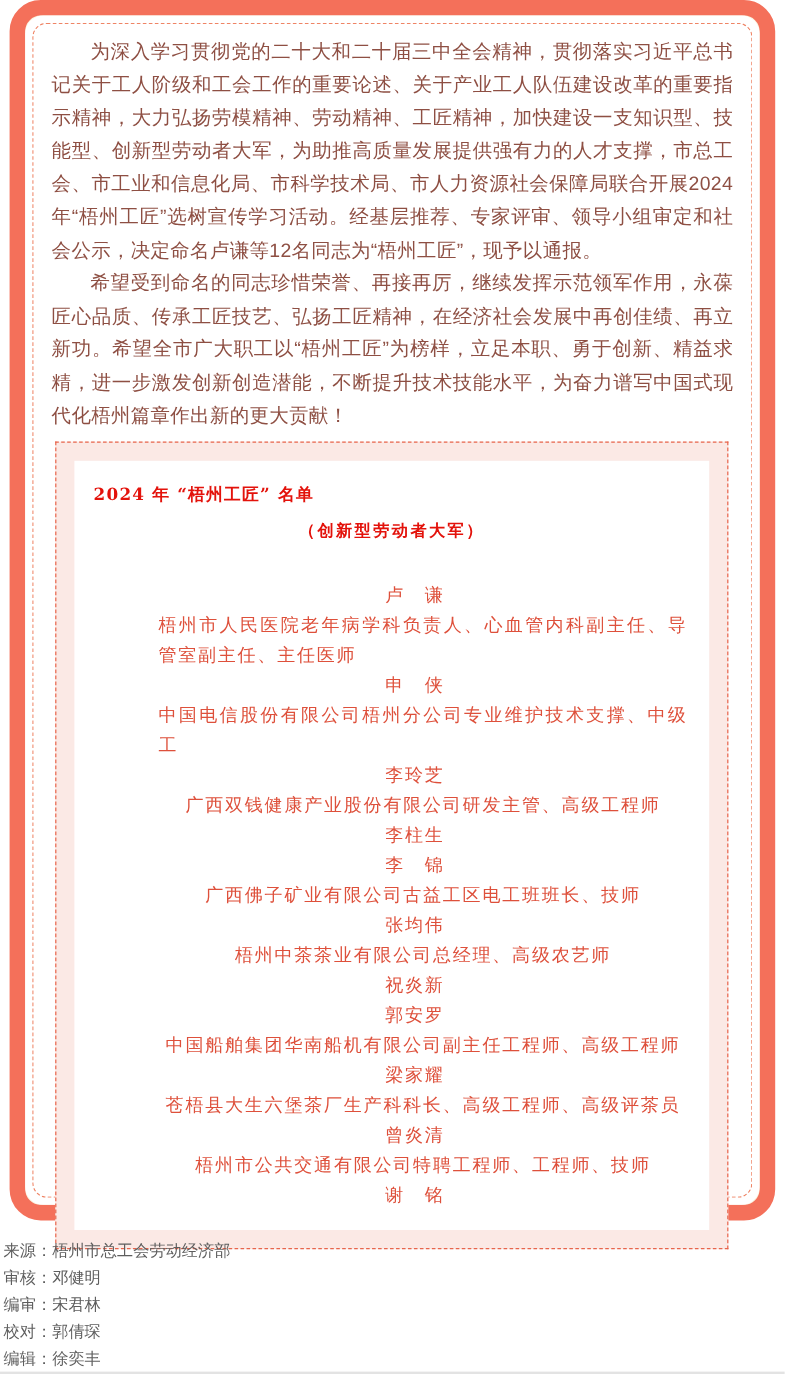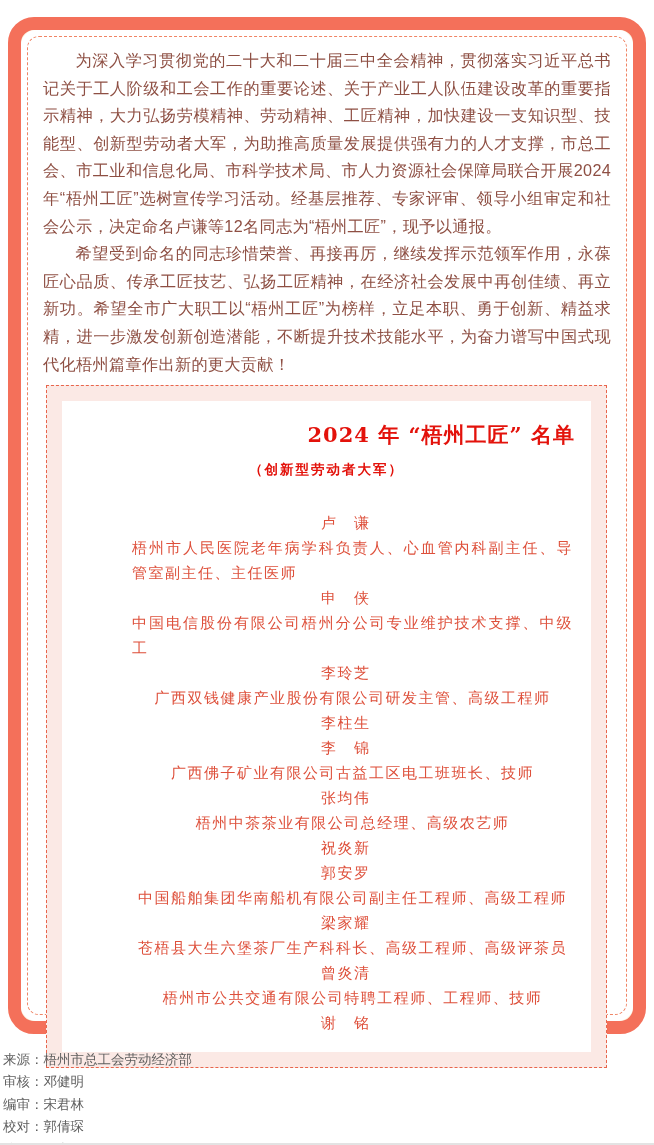--- a/index.html
+++ b/index.html
@@ -8,21 +8,21 @@
     background: #ffffff;
     width: 654px;
     height: 1145px;
     overflow: hidden;
     font-family: "Liberation Sans", sans-serif;
     position: relative;
   }
   
   .frame {
     box-sizing: border-box;
-    margin: 17px 8px 0 8px;
+    margin: 0 8px 0 8px;
     width: 638px;
     height: 1017px;
     border: 13px solid var(--frame, #f4705a);
     border-radius: 26px;
     background: var(--frame-fill, #fbf4e0);
   }
   .content {
     box-sizing: border-box;
     width: 100%;
     height: 100%;
@@ -56,24 +56,24 @@
     border: 1px dashed var(--card-border, #e8654c);
     padding: 15px;
   }
   .list-panel {
     background: #ffffff;
     padding: 12px 16px 16px 16px;
     min-height: 540px;
     box-sizing: border-box;
   }
   .list-title {
-    text-align: right;
+    text-align: left;
     font-family: "DejaVu Serif", "Liberation Serif", serif;
     font-weight: bold;
-    font-size: 21px;
+    font-size: 14px;
     letter-spacing: 1px;
     color: var(--title-red, #e3120b);
     margin-top: 8px;
   }
   .list-subtitle {
     text-align: center;
     font-family: "DejaVu Serif", "Liberation Serif", serif;
     font-weight: bold;
     font-size: 13.5px;
     letter-spacing: 2px;

